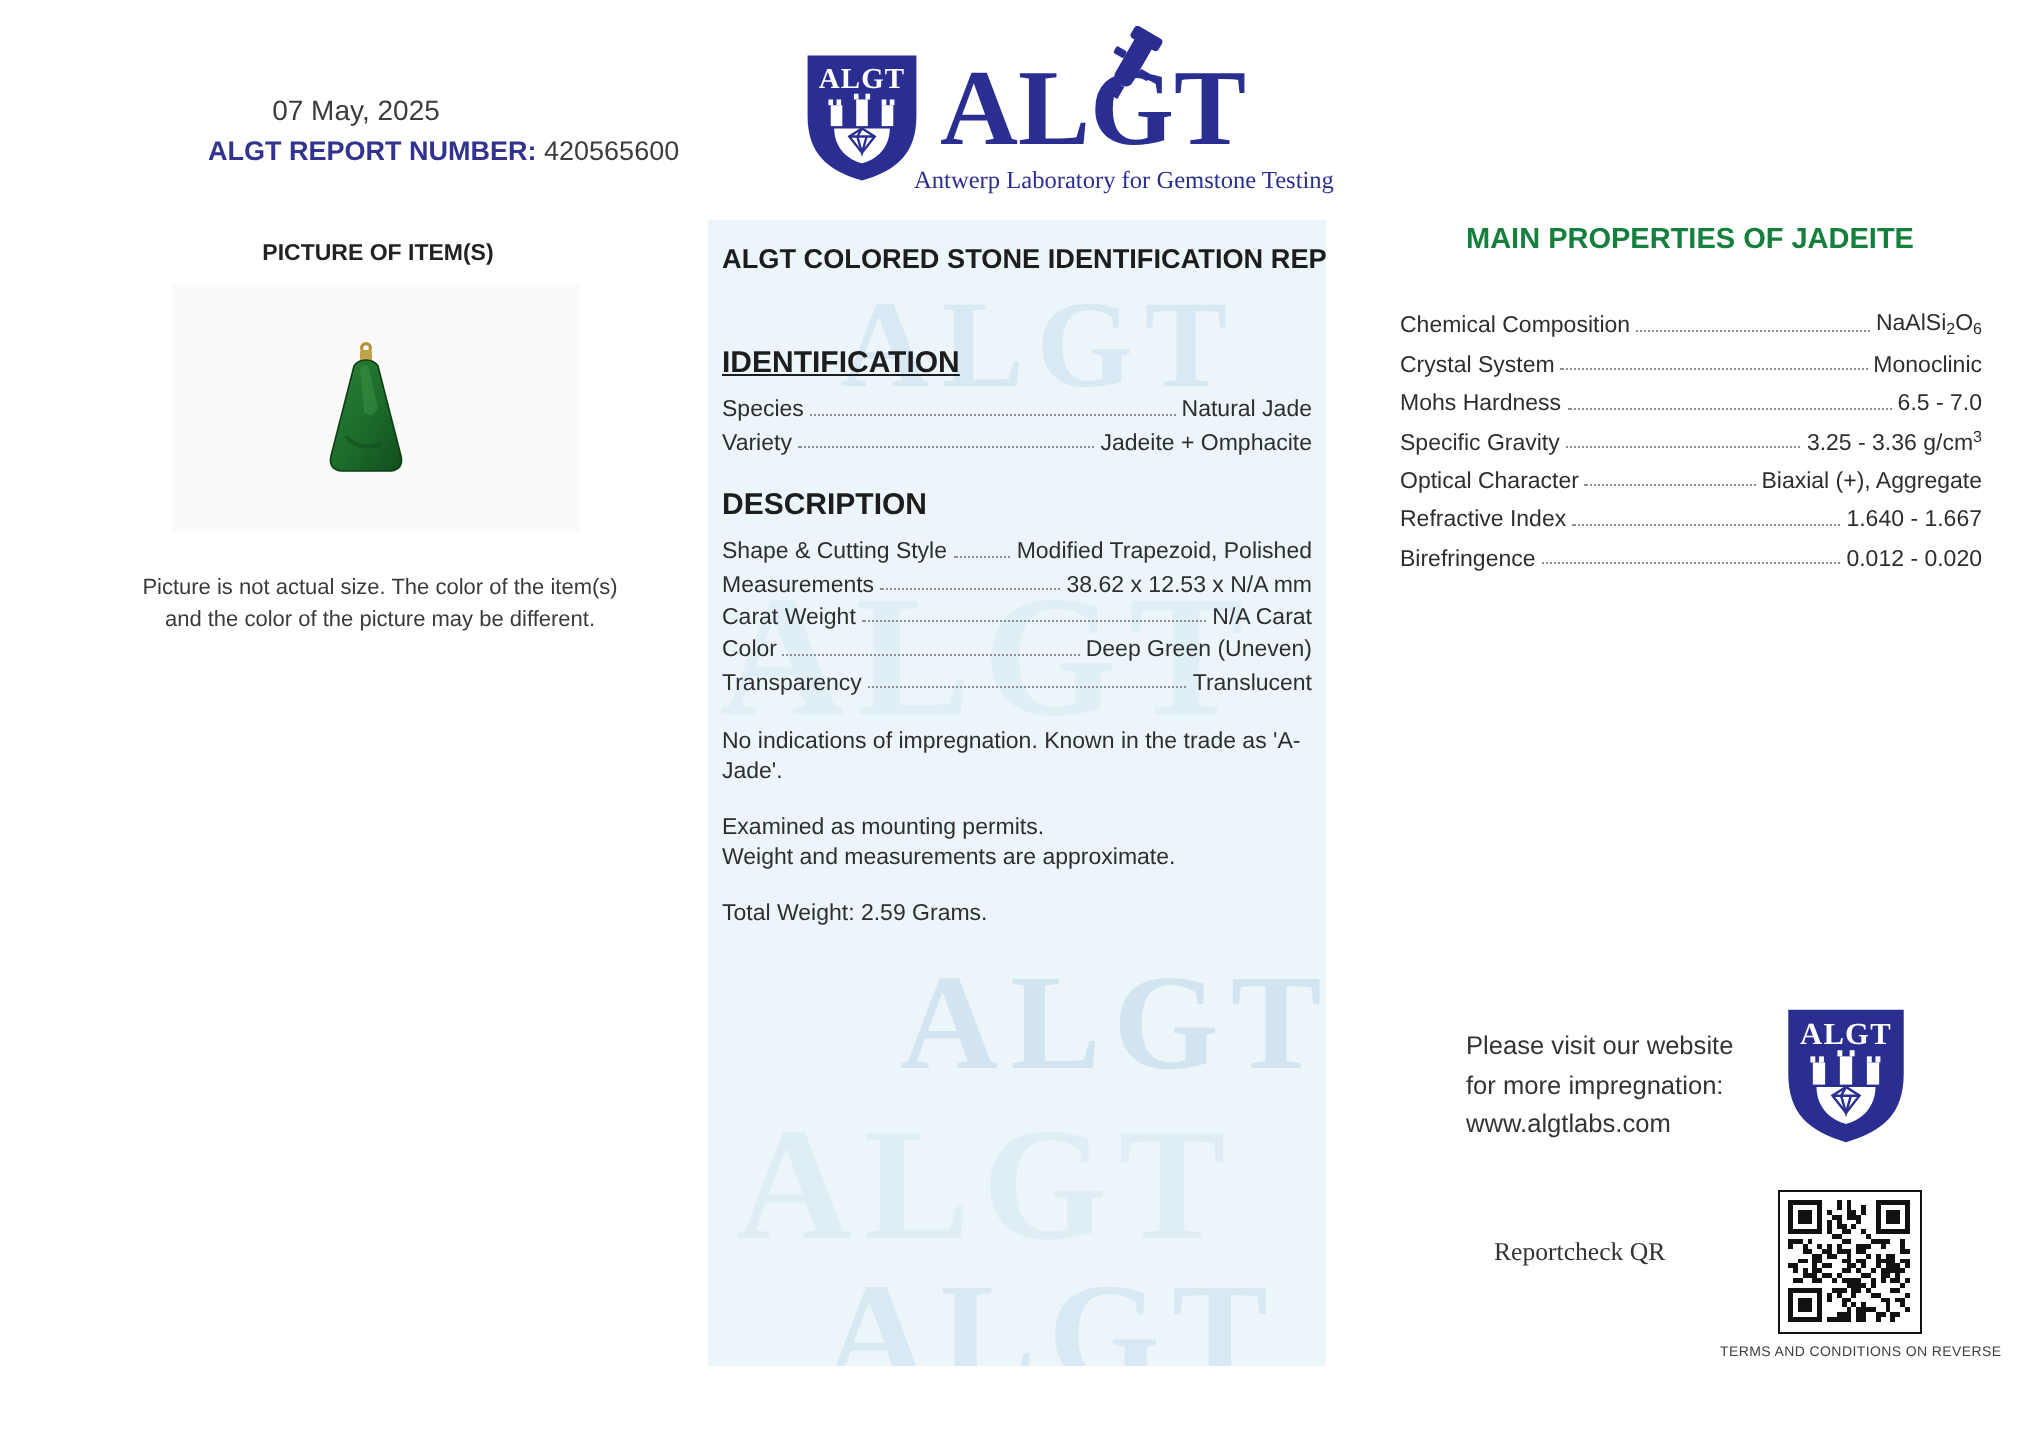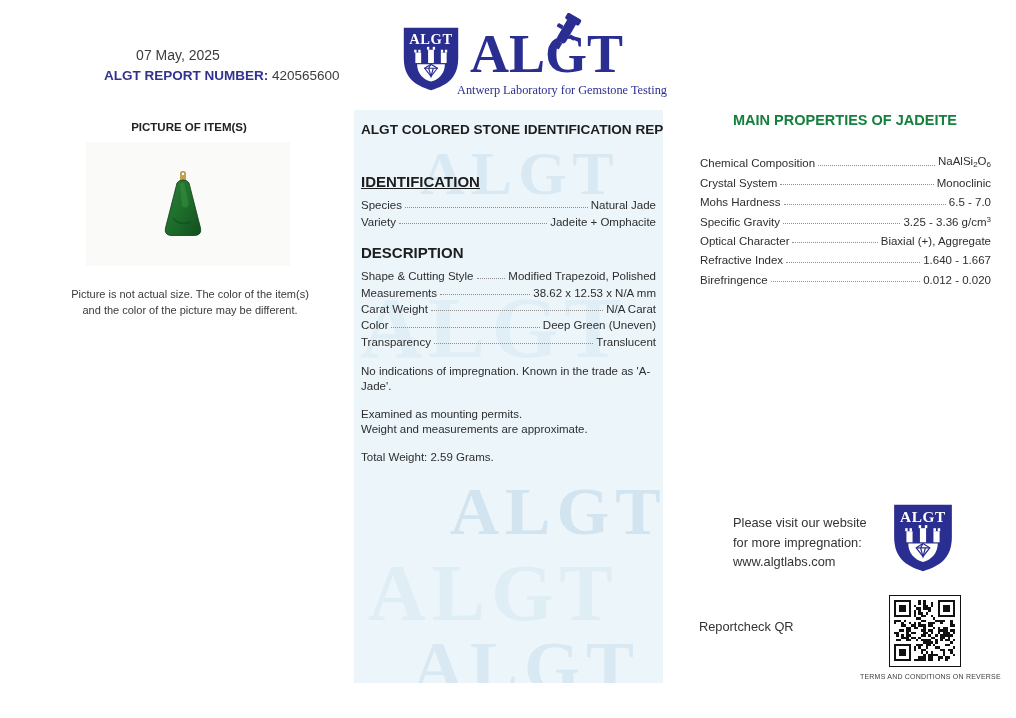--- a/index.html
+++ b/index.html
@@ -72,21 +72,21 @@
   .props-rows { position:absolute; left:700px; top:150px; width:291px; }
   .prow { display:flex; align-items:flex-end; height:19.4px; font-size:11.5px; color:#2e2e2e; }
   .prow .dots { flex:1; border-bottom:1.3px dotted #8f8f8f; margin:0 3px 3.5px 3px; min-width:8px; }
   .prow .lbl, .prow .val { white-space:nowrap; }
   sub.chem { font-size:8px; vertical-align:-2px; }
   sup.unit { font-size:8px; vertical-align:4px; }
 
   
   .website-block { position:absolute; left:733px; top:513px; font-size:12.8px; line-height:19.5px; color:#333; }
   .shield-bottom { position:absolute; left:892px; top:503px; }
-  .reportcheck-label { position:absolute; left:699px; top:619px; font-size:12.8px; color:#333; }
+  .reportcheck-label { position:absolute; left:747px; top:619px; font-size:12.8px; color:#333;font-family:Liberation Serif, serif; }
   .qr-box { position:absolute; left:889px; top:595px; width:72px; height:72px;
     background:#ffffff; border:1.5px solid #111; padding:4px; }
   .terms-note { position:absolute; left:860px; top:673px; width:130px; text-align:center;
     font-size:7px; letter-spacing:0.2px; color:#3d3d3d; white-space:nowrap; }
 </style>
 </head>
 <body>
 
 <div class="page">
 

